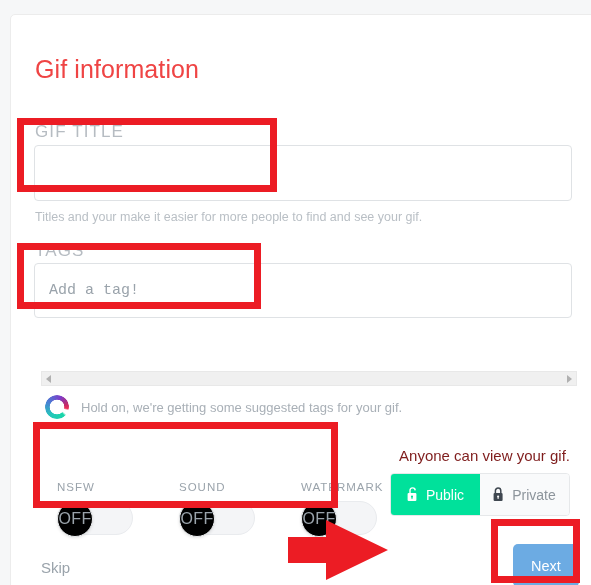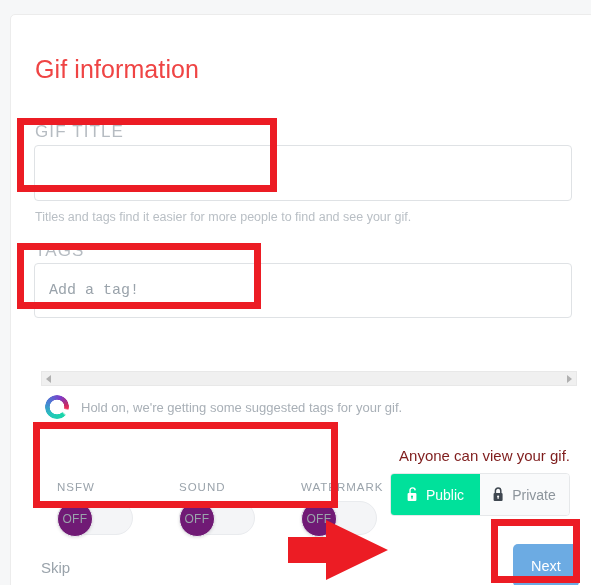--- a/index.html
+++ b/index.html
@@ -158,28 +158,28 @@
     border: 1px solid #e9ebee;
     box-sizing: border-box;
   }
   .toggle-knob {
     position: absolute;
     left: -1px;
     top: -1px;
     width: 36px;
     height: 36px;
     border-radius: 50%;
-    background: #701a75;
+    background: #000000;
     border: 1px solid #eceef0;
     box-shadow: 0 1px 3px rgba(0,0,0,0.10);
     box-sizing: border-box;
     display: flex;
     align-items: center;
     justify-content: center;
-    font-size: 12px;
+    font-size: 16px;
     letter-spacing: 0.4px;
     color: #9aa3ab;
   }
 
   
   .privacy-note {
     position: absolute;
     right: 24px;
     top: 432px;
     font-size: 15px;
@@ -258,21 +258,21 @@
 </head>
 <body>
 
 <div class="card">
 
   <div class="page-title">Gif information</div>
 
   <div class="field-label label-title">GIF TITLE</div>
   <input class="text-input input-title" type="text" placeholder="" style="">
 
-  <div class="helper-text">Titles and tags find it easier for more people to find and see your gif.</div>
+  <div class="helper-text">Titles and your make it easier for more people to find and see your gif.</div>
 
   <div class="field-label label-tags">TAGS</div>
   <input class="text-input input-tags" type="text" placeholder="Add a tag!" style="">
 
   <div class="scroll-track">
     <span class="scroll-arrow left"></span>
     <span class="scroll-arrow right"></span>
   </div>
 
   <div class="spinner-row">

